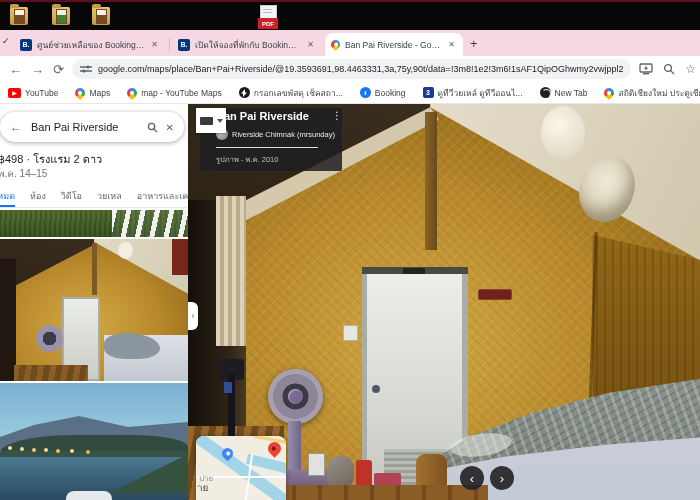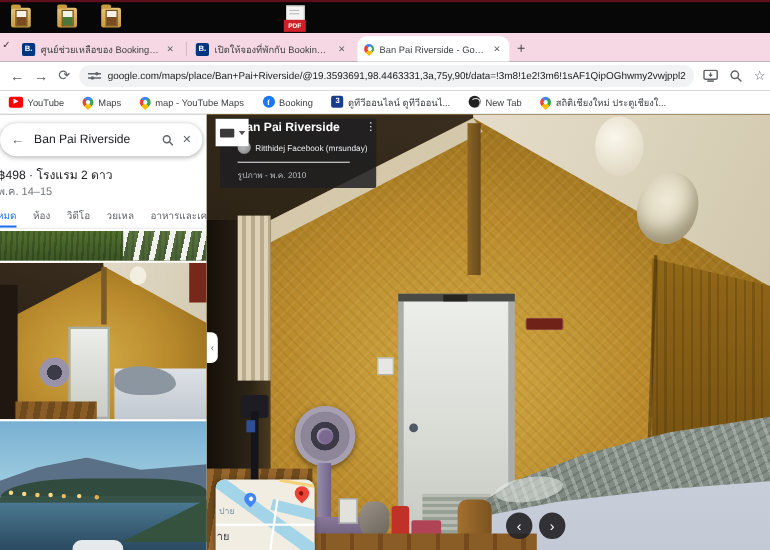--- a/index.html
+++ b/index.html
@@ -178,21 +178,21 @@
   .m-river{left:-12px;top:-16px;width:140px;height:12px;background:#a3d4e8;transform:rotate(36deg);transform-origin:left top;}
   .m-river2{left:50px;top:26px;width:70px;height:10px;background:#a3d4e8;transform:rotate(14deg);}
   .m-road-h{left:0;top:40px;width:90px;height:2px;background:#fff;}
   .m-road-v{left:52px;top:18px;width:2px;height:46px;background:#fff;transform:rotate(8deg);}
   .m-road-y{left:58px;top:2px;width:34px;height:3px;background:#f3d279;transform:rotate(10deg);}
   .m-pin{width:11px;height:11px;border-radius:50% 50% 50% 0;transform:rotate(-45deg);}
   .m-pin:after{content:"";position:absolute;left:3.5px;top:3.5px;width:4px;height:4px;border-radius:50%;background:rgba(255,255,255,.95);}
   .m-pin-blue{left:26px;top:12px;background:#4285f4;}
   .m-pin-red{left:72px;top:6px;width:13px;height:13px;background:#ea4335;}
   .m-pin-red:after{background:#8c120b;}
-  .m-town{left:3px;top:22px;font-size:8px;color:#7b93a4;}
+  .m-town{left:3px;top:36px;font-size:8px;color:#7b93a4;}
   .m-big{left:1px;top:44px;font-size:10px;color:#454545;}
 </style>
 </head>
 <body>
 
 <div class="screen">
 
   <div class="abs desktop">
     <div class="abs folder" style="left:10px">
         <div class="pic"></div>
@@ -262,26 +262,34 @@
     </div>
     <div class="bm">
       <div class="pin"></div>
       <span class="bm-label">Maps</span>
     </div>
     <div class="bm">
       <div class="pin"></div>
       <span class="bm-label">map - YouTube Maps</span>
     </div>
     <div class="bm">
+      <div class="bm-circle bm-dark">
+        <svg width="6" height="8" viewBox="0 0 6 8">
+            <path d="M4 0L0 4.5h2L2 8l4-4.5H4z" fill="#fff"></path>
+          </svg>
+      </div>
+      <span class="bm-label">กรอกเลขพัสดุ เช็คสถา...</span>
+    </div>
+    <div class="bm">
       <div class="bm-circle bm-fb">f</div>
       <span class="bm-label">Booking</span>
     </div>
     <div class="bm">
       <div class="bm-3">3</div>
-      <span class="bm-label">ดูทีวีออนไลน์ ดูทีวีออนไ...</span>
+      <span class="bm-label">ดูทีวีวยเหล์ ดูทีวีออนไ...</span>
     </div>
     <div class="bm">
       <div class="bm-globe"></div>
       <span class="bm-label">New Tab</span>
     </div>
     <div class="bm">
       <div class="pin"></div>
       <span class="bm-label">สถิติเชียงใหม่ ประตูเชียงใ...</span>
     </div>
   </div>
@@ -371,21 +379,21 @@
       <div class="abs p-fantable"></div>
       <div class="abs p-outlet"></div>
       <div class="abs p-stone"></div>
       <div class="abs p-cup"></div>
       <div class="abs p-packet"></div>
       <div class="abs p-shelfwood"></div>
 
       <div class="abs p-info"></div>
       <div class="abs p-title">Ban Pai Riverside</div>
       <div class="abs p-avatar"></div>
-      <div class="abs p-author">Ritthidej Facebook (mrsunday)</div>
+      <div class="abs p-author">Riverside Chimnak (mrsunday)</div>
       <div class="abs p-divline"></div>
       <div class="abs p-meta">รูปภาพ - พ.ค. 2010</div>
       <div class="abs p-dots">⋮</div>
       <div class="abs p-whitebox">
         <div class="abs p-wb-glyph"></div>
         <div class="abs p-wb-caret"></div>
       </div>
       <div class="abs p-collapse">‹</div>
 
       <div class="abs p-map">

